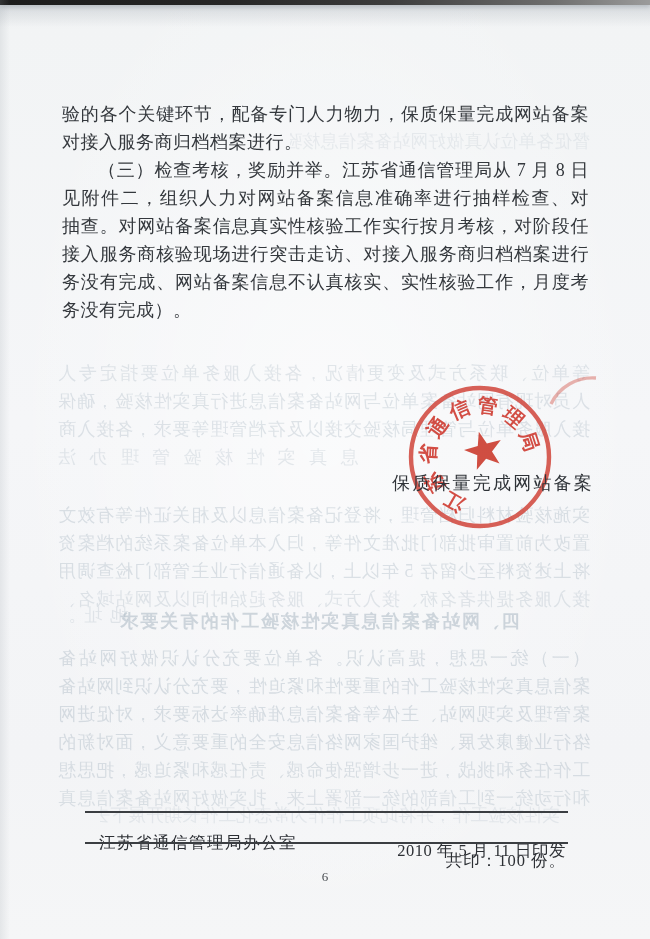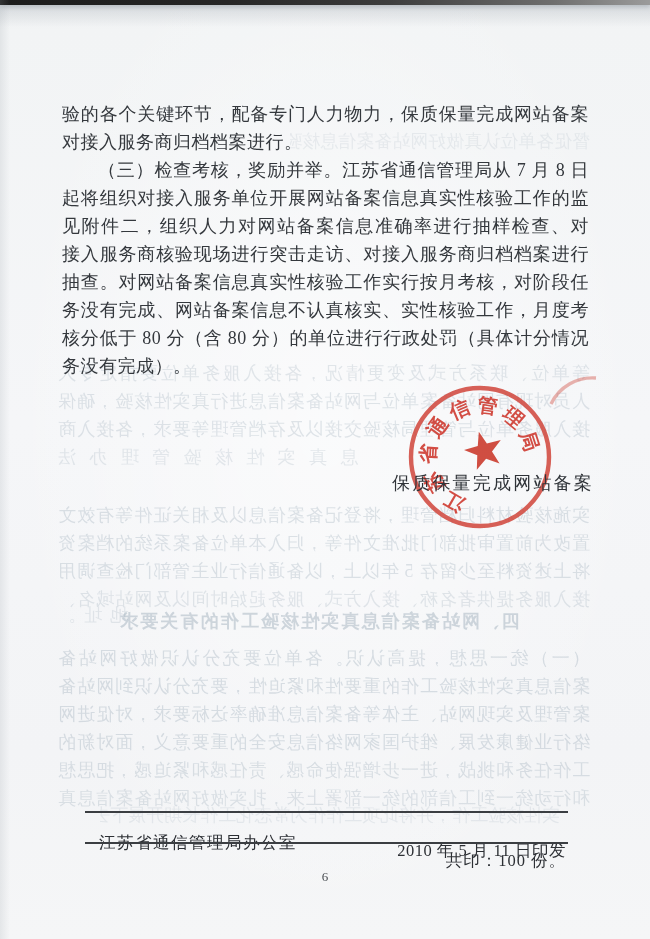--- a/index.html
+++ b/index.html
@@ -98,26 +98,24 @@
       <div class="bleed-line" style="left: 58px; top: 757px; width: 532px; opacity: 0.24;">工作任务和挑战，进一步增强使命感、责任感和紧迫感，把思想</div>
       <div class="bleed-line" style="left: 58px; top: 785px; width: 532px; opacity: 0.22;">和行动统一到工信部的统一部署上来，扎实做好网站备案信息真</div>
       <div class="bleed-line" style="left: 100px; top: 802px; width: 460px; opacity: 0.14;">实性核验工作，并将此项工作作为常态化工作长期开展下去</div>
     </div>
 
   <div class="body-text">
 
   <div class="body-line">验的各个关键环节，配备专门人力物力，保质保量完成网站备案</div>
       <div class="body-line" style="text-align-last: left;">对接入服务商归档档案进行。</div>
       <div class="body-line" style="text-indent: 2em;">（三）检查考核，奖励并举。江苏省通信管理局从 7 月 8 日</div>
-      <div class="body-line">起将组织对接入服务单位开展网站备案信息真实性核验工作的监</div>
       <div class="body-line">见附件二，组织人力对网站备案信息准确率进行抽样检查、对</div>
+      <div class="body-line">抽查。对网站备案信息真实性核验工作实行按月考核，对阶段任</div>
       <div class="body-line">接入服务商核验现场进行突击走访、对接入服务商归档档案进行</div>
-      <div class="body-line">抽查。对网站备案信息真实性核验工作实行按月考核，对阶段任</div>
       <div class="body-line">务没有完成、网站备案信息不认真核实、实性核验工作，月度考</div>
-      <div class="body-line">核分低于 80 分（含 80 分）的单位进行行政处罚（具体计分情况</div>
       <div class="body-line" style="text-align-last: left;">务没有完成）。</div>
     </div>
 
   <svg class="seal" viewBox="0 0 150 150">
     <circle cx="75" cy="75" r="69" fill="none" stroke="#d0443a" stroke-width="4.4" opacity="0.85"></circle>
     <polygon points="0,-20 4.7,-6.47 19.02,-6.18 7.61,2.47 11.76,16.18 0,8 -11.76,16.18 -7.61,2.47 -19.02,-6.18 -4.7,-6.47" transform="translate(79,69) rotate(-15)" fill="#c93528" opacity="0.88"></polygon>
     <g id="seal-arc-text">
         <text x="75" y="30" transform="rotate(-150 75 75)" text-anchor="middle" fill="#cf3b31" opacity="0.9" font-size="20" font-weight="600">江</text>
         <text x="75" y="30" transform="rotate(-118.28571428571428 75 75)" text-anchor="middle" fill="#cf3b31" opacity="0.9" font-size="20" font-weight="600">苏</text>
         <text x="75" y="30" transform="rotate(-86.57142857142857 75 75)" text-anchor="middle" fill="#cf3b31" opacity="0.9" font-size="20" font-weight="600">省</text>

